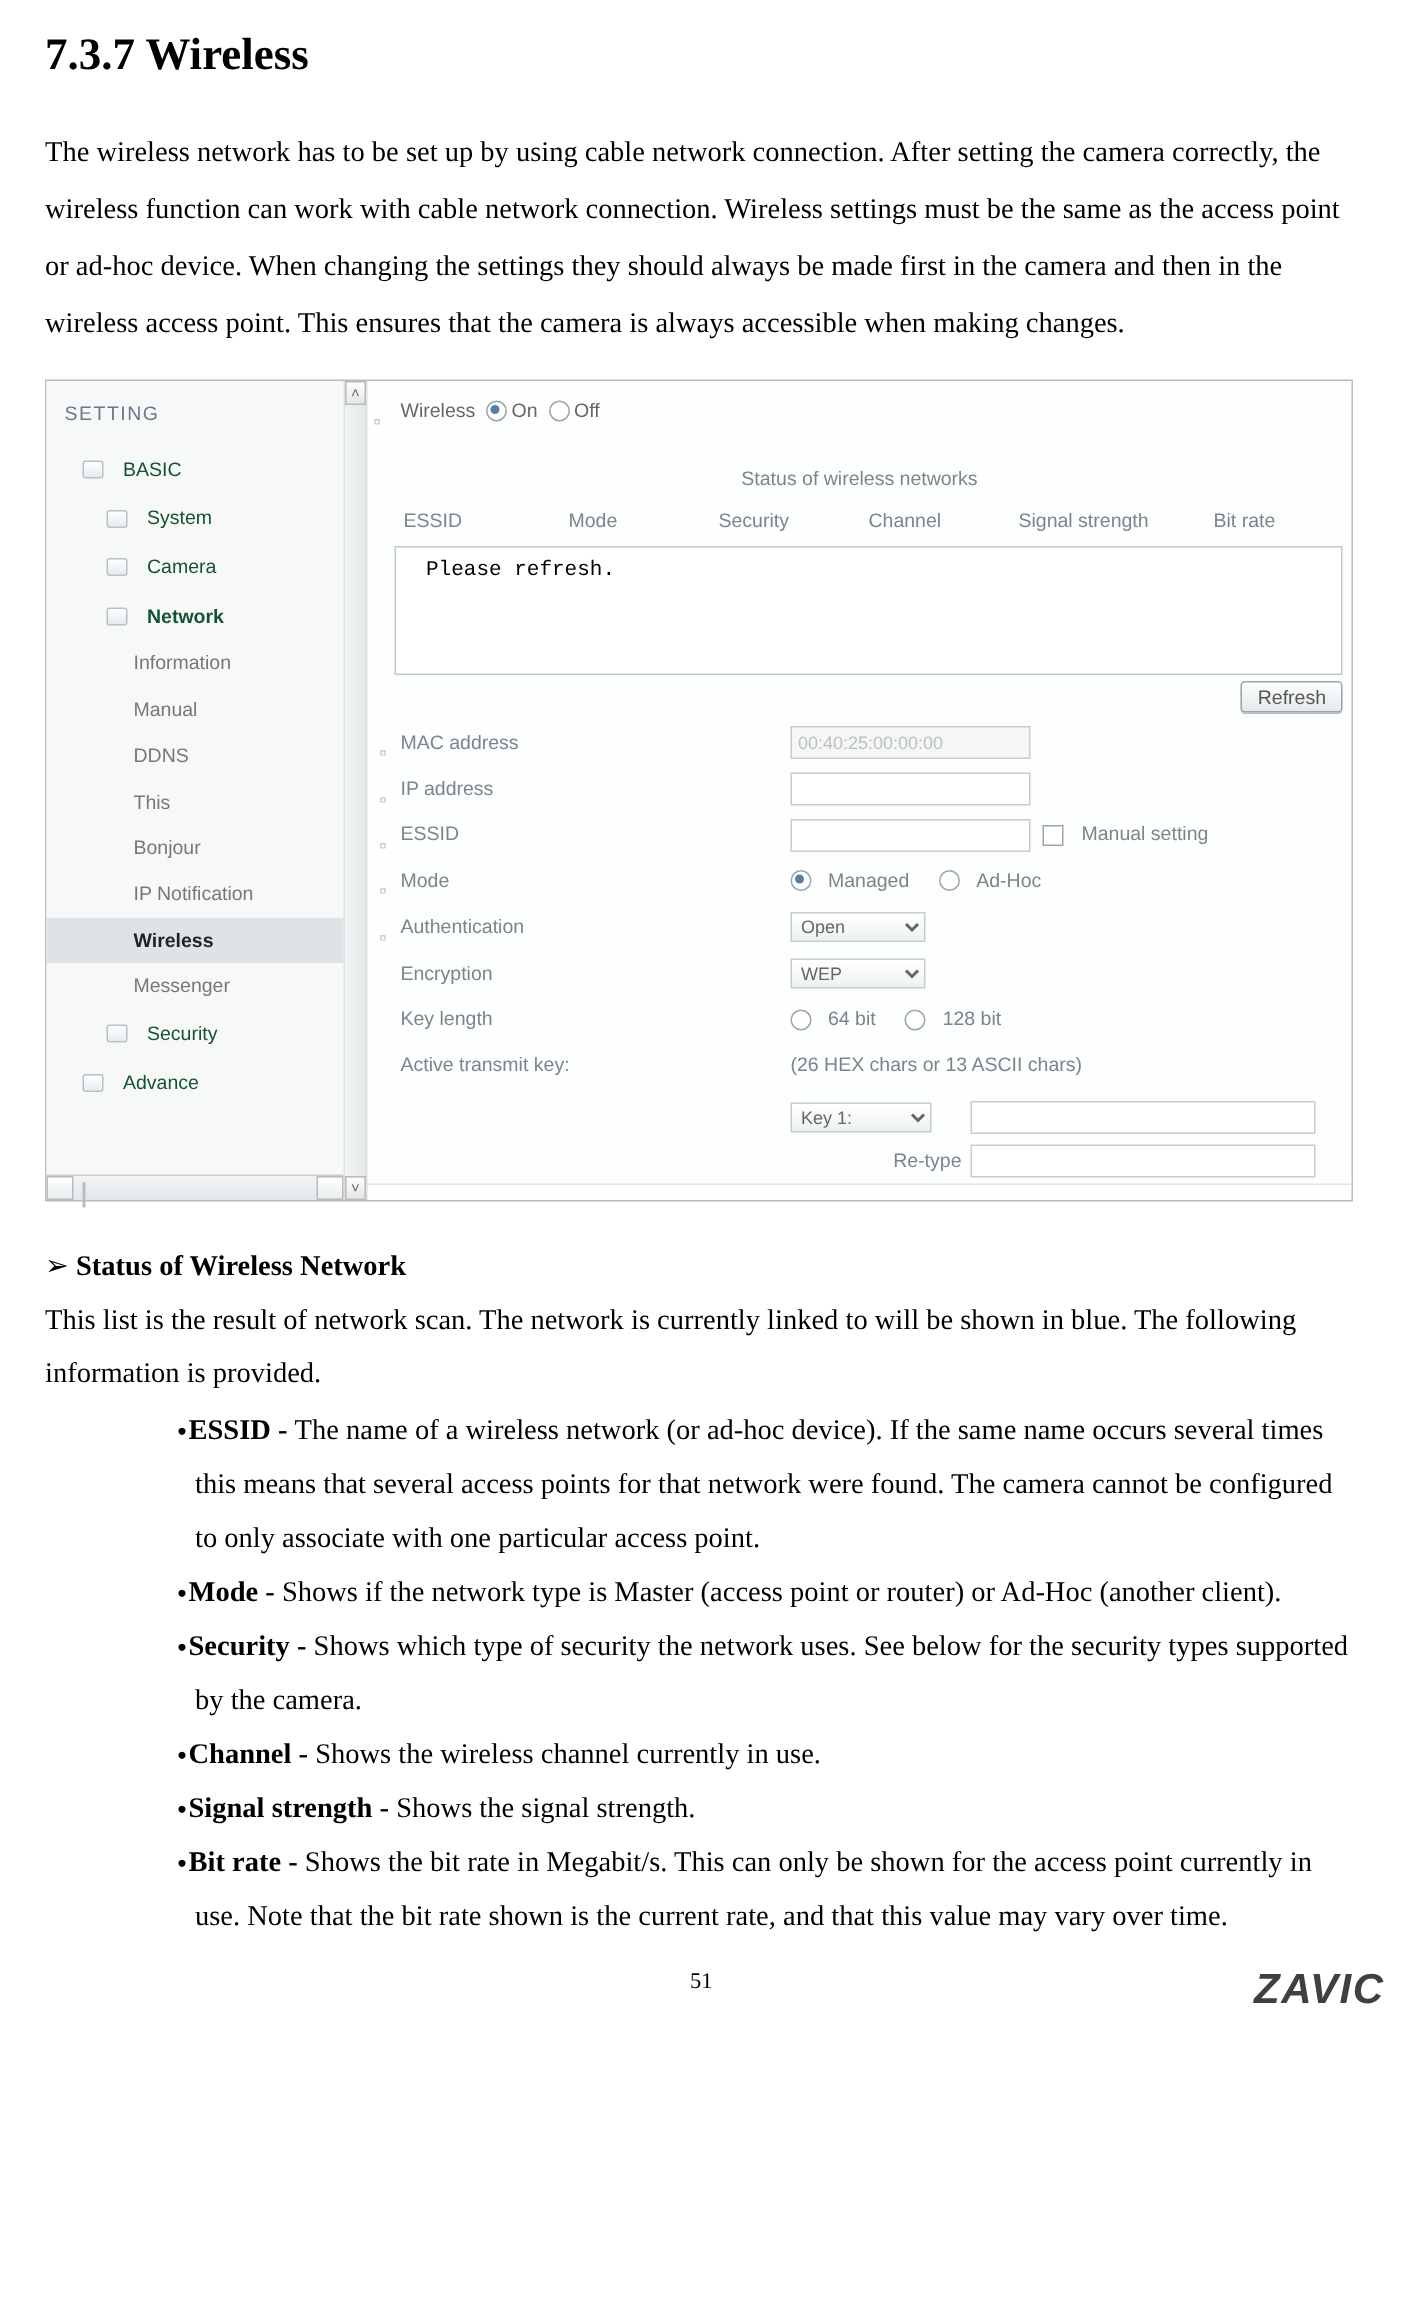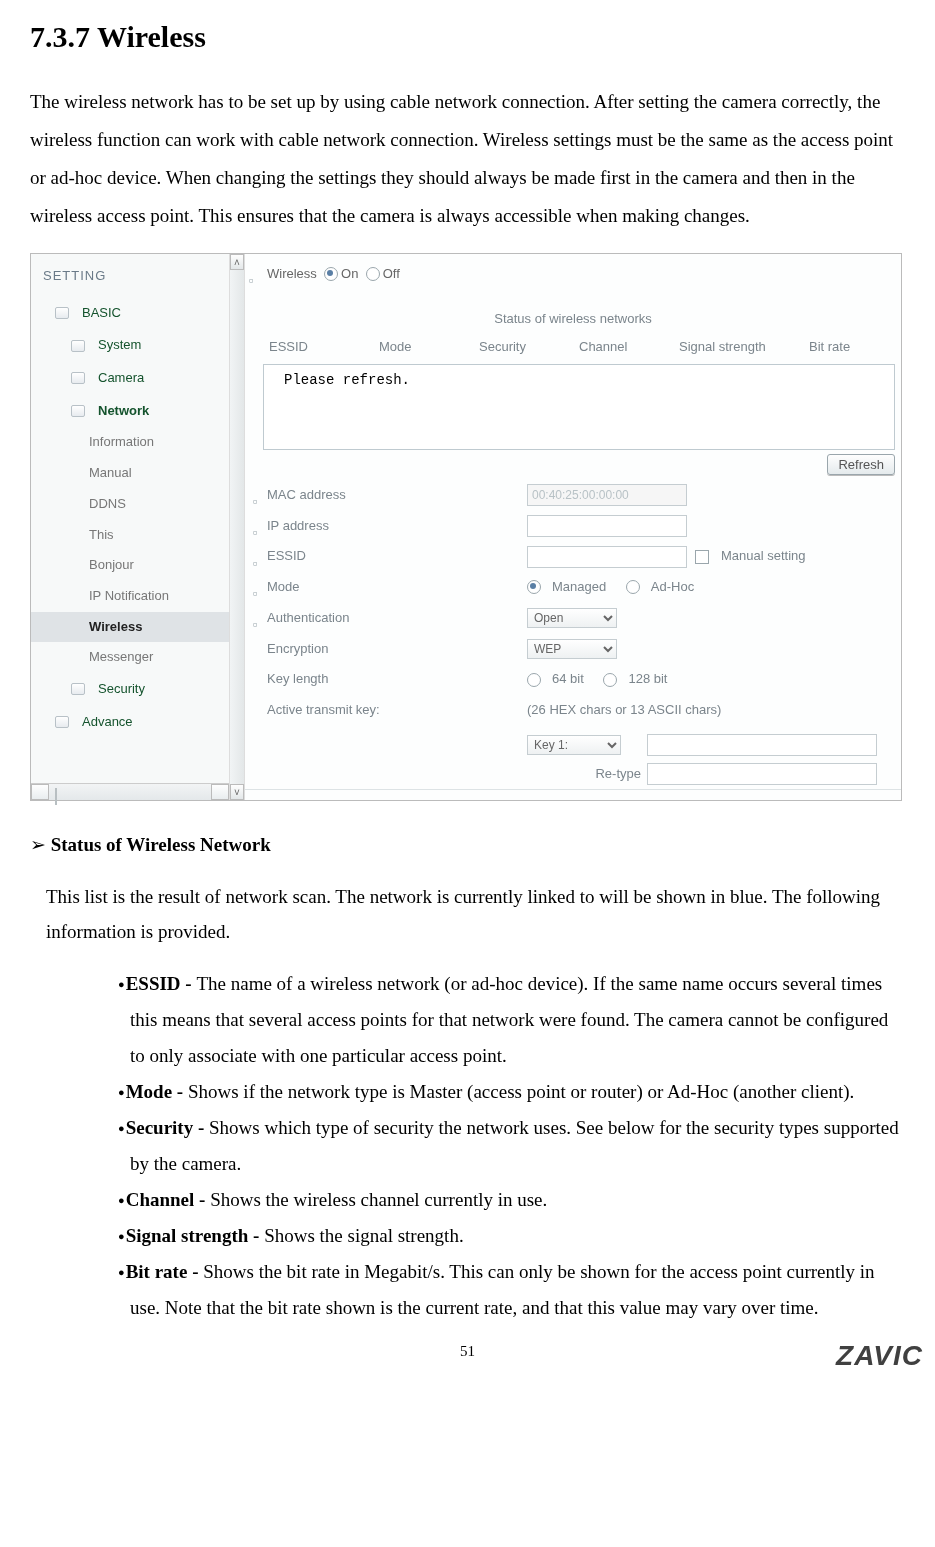--- a/index.html
+++ b/index.html
@@ -191,21 +191,21 @@
     width:12px;height:12px;border:1px solid #9aa6ac;background:#fff;display:inline-block;vertical-align:middle;margin-right:4px;
   }
   .key-row { display:grid; grid-template-columns: 18px 260px 120px 1fr; padding: 3px 6px 3px 4px; align-items:center; color:#7b858c;}
   .key-row .sel { width: 94px;}
   .key-row .text-in { width: 220px;}
   .bottom-strip { height:10px;border-top:1px solid #dde3e5;}
 
   
   .sub-title { font-weight: bold; margin: 6px 0 0 0;}
   .chev::before { content: "➢ "; font-weight: normal; color:#000;}
-  p.body { margin: 16px; line-height: 1.85;}
+  p.body { margin: 0; line-height: 1.85;}
   .bullets { margin: 2px 0 0 60px; }
   .bullets li { list-style: none; margin: 0; padding: 0; text-indent: -12px;}
   .bullets li::before { content:"●"; font-size: 11px; vertical-align: 2px; margin-right: 1px;}
   .bullets li .term { font-weight: bold; margin-top: 45px; }
   .footer {
     position: relative;
     height: 40px;
     margin-top: 10px;
   }
   .footer .pg { text-align:center; font-size:15px; }

